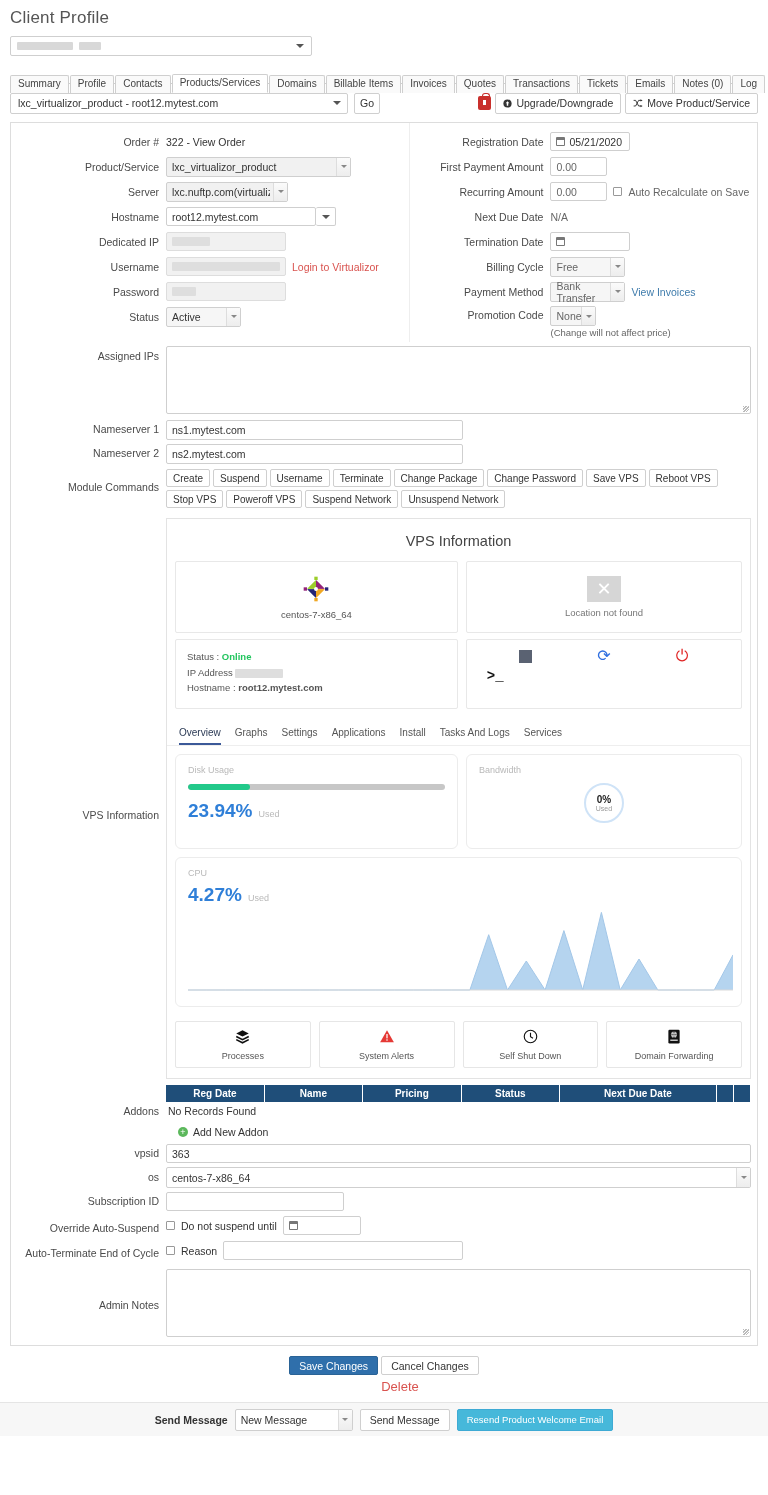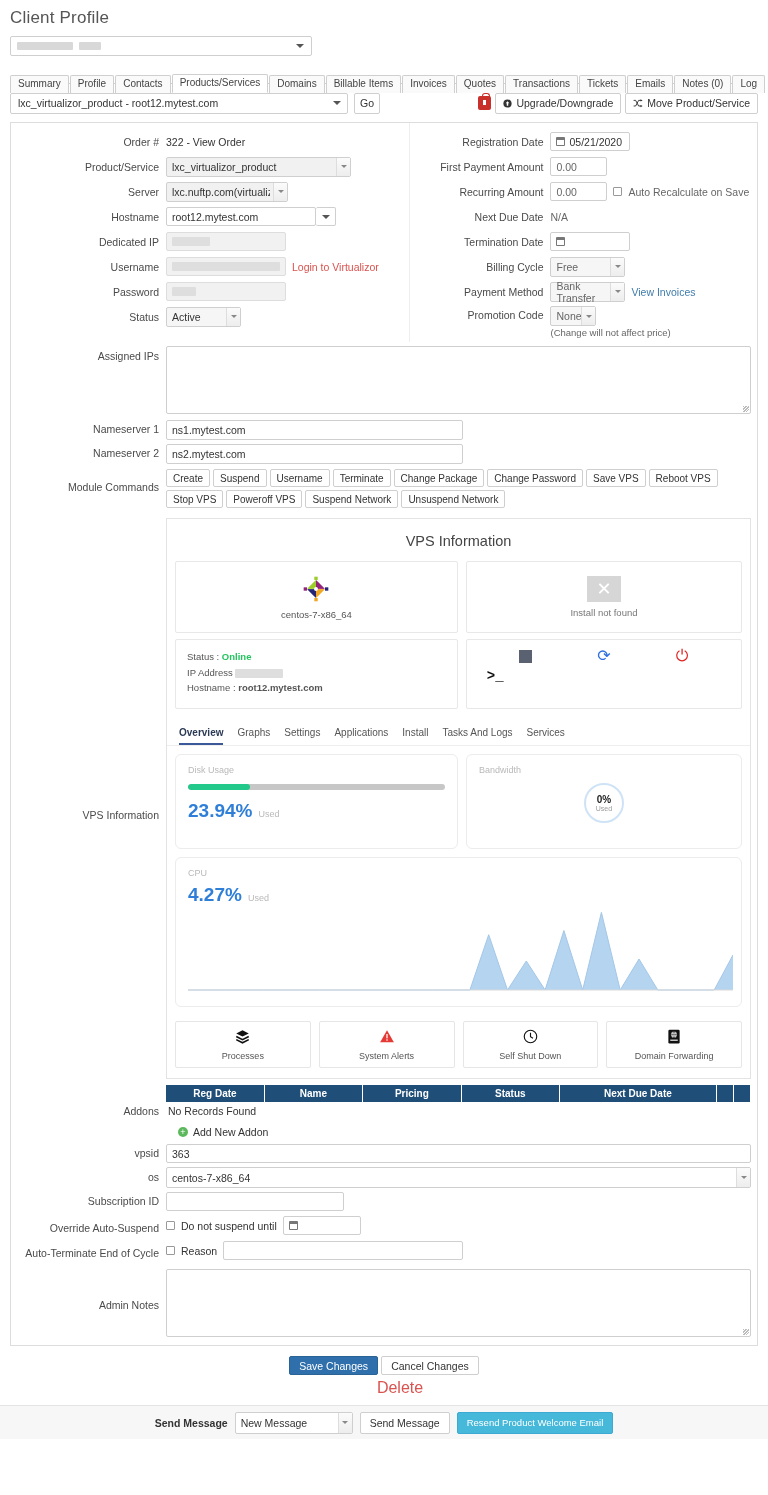--- a/index.html
+++ b/index.html
@@ -164,21 +164,21 @@
   .vcard-ctrl { width:281px; height:70px; padding: 8px 20px; }
   .ctrl-row { display:flex; justify-content:space-around; align-items:center; }
   .ico-stop { width:13px;height:13px;background:#5a6272; display:block; }
   .ico-reload { color:#2f6fe0; font-size:16px; line-height:1; }
   .ico-power { color:#e02424; font-size:16px; line-height:1; }
   .ico-term { font-family:"Liberation Mono", monospace; font-weight:bold; font-size:14px; color:#111; }
   .status-on { color:#22c55e; font-weight:bold; }
   
   .mtabs { display:flex; gap:14px; padding: 10px 10px 0 12px; border-bottom:1px solid #eee; }
   .mtab { font-size:10px; color:#555; padding-bottom:5px; }
-  .mtab.active { color:#2b3a55; border-bottom:2px solid #3b5998; font-weight:bold; }
+  .mtab.active { color:#2b3a55; border-bottom:2px solid #3b5998; font-weight:normal; }
   .mrow { display:flex; gap:8px; padding: 8px; }
   .mcard { border:1px solid #ececec; border-radius:6px; background:#fff; position:relative; }
   .mcard-disk { width: 288px; height: 95px; padding: 10px 12px; }
   .mcard-bw { width: 281px; height: 95px; padding: 10px 12px; }
   .mcard-cpu { width: 569px; height: 150px; padding: 10px 12px; position:relative; }
   .mlabel { font-size:9px; color:#b9b9b9; }
   .bar-track { margin-top:9px; height:6px; background:#c7c7c7; border-radius:3px; overflow:hidden; }
   .bar-fill { height:6px; background:#22c98a; border-radius:3px; }
   .bignum { font-size:19px; color:#2f7fd8; font-weight:bold; margin-top:10px; display:inline-block; }
   .usedlab { font-size:9px; color:#b9b9b9; margin-left:3px; }
@@ -212,21 +212,21 @@
   
   .save-row { display:flex; justify-content:center; gap:3px; padding: 10px 0 0; }
   .btn-primary {
     background:#2f6fab; color:#fff; border:1px solid #2a6396; border-radius:2px;
     height:19px; display:flex;align-items:center;padding:0 9px;font-size:10.5px;
   }
   .btn-default {
     background:#fff; color:#333; border:1px solid #cfcfcf; border-radius:2px;
     height:19px; display:flex;align-items:center;padding:0 9px;font-size:10.5px;
   }
-  .delete-link { text-align:center; color:#d9534f; font-size:16px; padding: 4px 0 8px; margin-left: 32px; }
+  .delete-link { text-align:center; color:#d9534f; font-size:13px; padding: 4px 0 8px; margin-left: 32px; }
   .send-bar {
     border-top:1px solid #e5e5e5; background:#f7f7f7; display:flex; align-items:center;
     justify-content:center; gap:7px; height:34px;
   }
   .send-label { font-size:10.5px; font-weight:bold; color:#333; }
   .btn-info {
     background:#46b8da; color:#fff; border:1px solid #3eaad4; border-radius:2px;
     height:19px; display:flex;align-items:center;padding:0 9px;font-size:9.5px;
   }
 </style>
@@ -502,21 +502,21 @@
               <polygon points="82,50 54,22 54,50" fill="#932279" opacity=".9"></polygon>
               <polygon points="18,50 46,78 46,50" fill="#262577" opacity=".9"></polygon>
               <polygon points="82,50 54,78 54,50" fill="#efa724" opacity=".9"></polygon>
               <circle cx="50" cy="50" r="7" fill="#fff"></circle>
             </g>
           </svg>
           <span class="os-label">centos-7-x86_64</span>
         </div>
         <div class="vcard vcard-loc">
           <span class="noimg">✕</span>
-          <span class="loc-label">Install not found</span>
+          <span class="loc-label">Location not found</span>
         </div>
       </div>
 
       <div class="vcards2">
         <div class="vcard vcard-status">
           <div>
             <span>Status :</span>
             <span class="status-on">Online</span>
           </div>
           <div>

